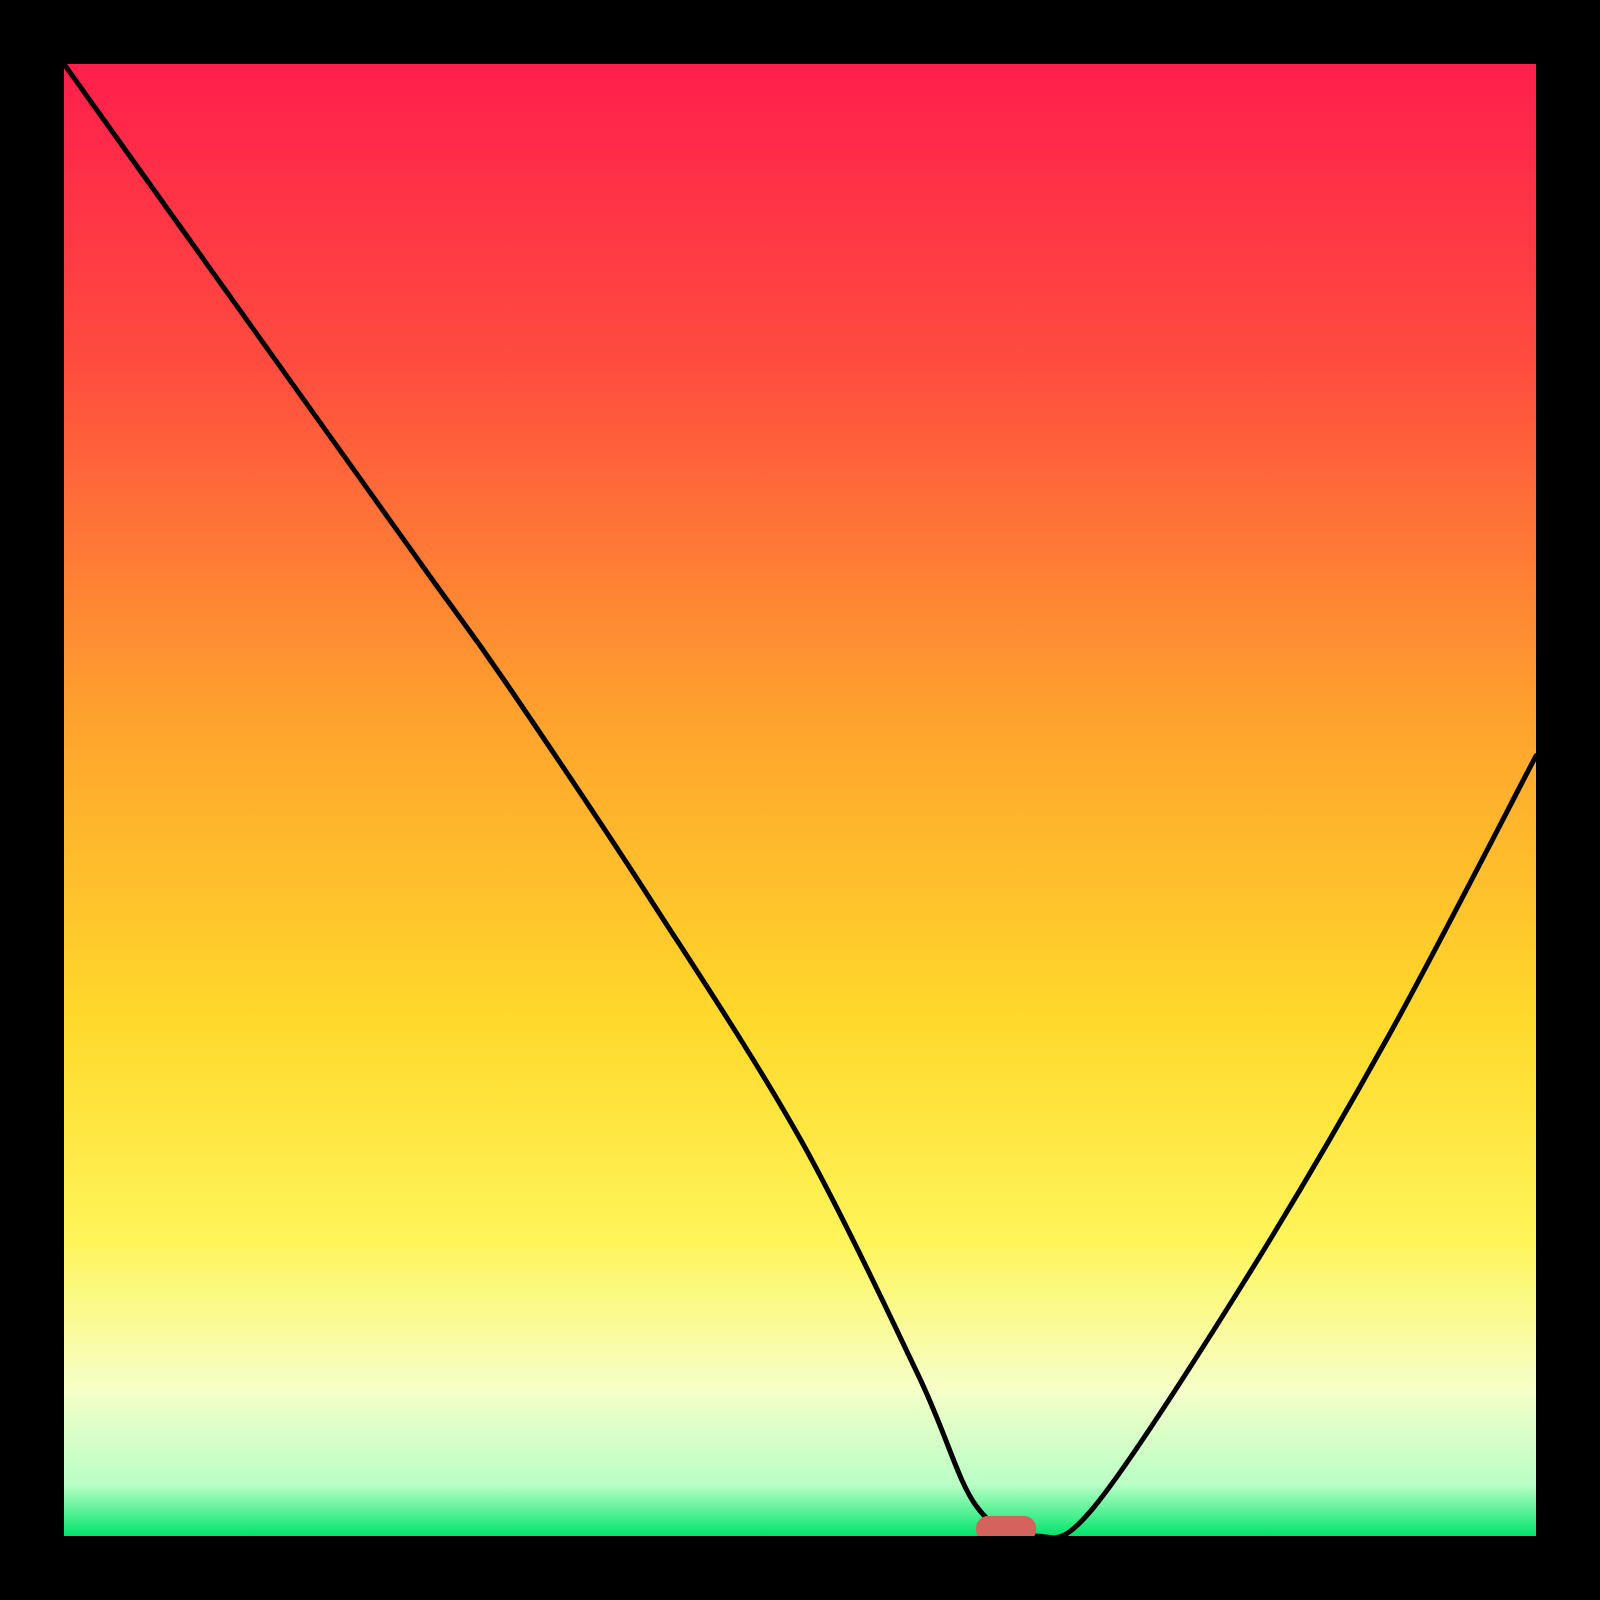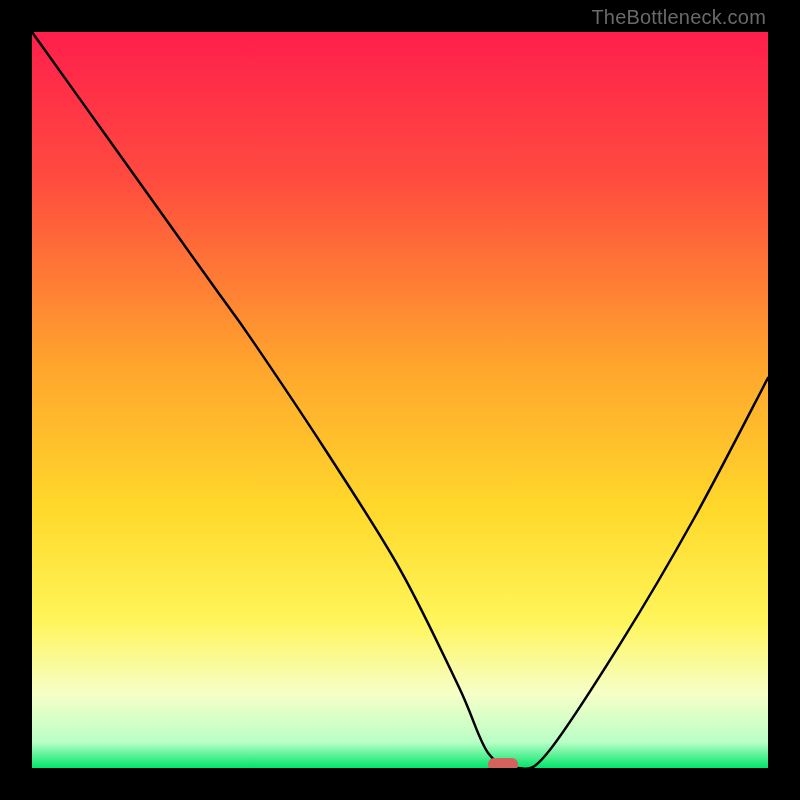--- a/index.html
+++ b/index.html
@@ -35,21 +35,20 @@
     font-size: 20px;
     font-weight: 500;
     letter-spacing: 0.2px;
   }
   svg { display: block; }
 </style>
 </head>
 <body>
 
 <div class="frame">
-  <div class="watermark">TheBottleneck.com</div>
 
   <div class="plot">
     <svg id="chart-svg" viewBox="0 0 736 736" width="736" height="736">
       <defs>
         <linearGradient id="bg-grad" x1="0" y1="0" x2="0" y2="1">
             <stop offset="0%" stop-color="#ff1f4c"></stop>
             <stop offset="20%" stop-color="#ff4b3f"></stop>
             <stop offset="45%" stop-color="#ffa42d"></stop>
             <stop offset="65%" stop-color="#ffd92b"></stop>
             <stop offset="80%" stop-color="#fff55a"></stop>

